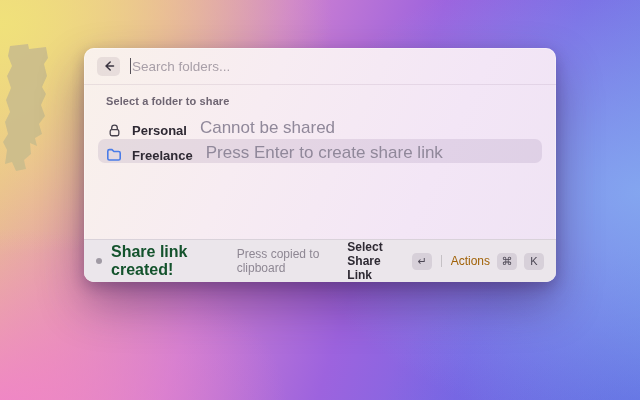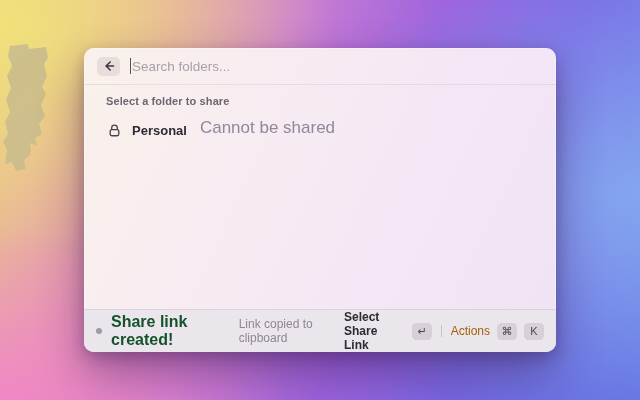--- a/index.html
+++ b/index.html
@@ -9,21 +9,21 @@
     position:relative;
     background:
       radial-gradient(55% 60% at 100% 48%, rgba(136,176,242,0.80) 0%, rgba(136,176,242,0) 100%),
       radial-gradient(45% 45% at 0% 102%, rgba(242,128,204,0.85) 0%, rgba(242,128,204,0) 100%),
       radial-gradient(52% 58% at 0% 6%, rgba(240,226,122,0.97) 0%, rgba(240,226,122,0) 100%),
       radial-gradient(40% 40% at 100% 102%, rgba(92,96,224,0.55) 0%, rgba(92,96,224,0) 100%),
       linear-gradient(108deg, #ecca86 0%, #e49dae 22%, #ce80d1 38%, #9d63de 58%, #7b68e4 76%, #6c84e6 100%);
   }
   .bg-blob { position:absolute; left:2px; top:42px; width:62px; height:130px; opacity:0.9; }
   .window {
-    position:absolute; left:84px; top:48px; width:472px; height:304px;
+    position:absolute; left:84px; top:48px; width:472px; height:234px;
     border-radius:10px; overflow:hidden;
     background:linear-gradient(115deg, #f9f1ea 0%, #f7ecf2 35%, #f3e6f6 70%, #efe3f4 100%);
     box-shadow:0 22px 45px rgba(55,22,75,0.42), 0 5px 14px rgba(55,22,75,0.28),
                inset 0 0 0 1px rgba(255,255,255,0.35);
     display:flex; flex-direction:column;
   }
   .search-bar {
     display:flex; align-items:center; height:37px; flex:0 0 37px;
     padding:0 13px; gap:10px; border-bottom:1px solid rgba(120,90,120,0.12);
   }
@@ -100,26 +100,35 @@
       <span class="row-icon">
         <svg width="15" height="15" viewBox="0 0 16 16">
             <path d="M5 7 V5.2 a3 3 0 0 1 6 0 V7" fill="none" stroke="#46414c" stroke-width="1.4"></path>
             <rect x="3.4" y="7" width="9.2" height="6.6" rx="1.8" fill="none" stroke="#46414c" stroke-width="1.4"></rect>
           </svg>
       </span>
       <span class="row-label">Personal</span>
       <span class="row-subtitle">Cannot be shared</span>
     </div>
 
+    <div class="row selected">
+      <span class="row-icon">
+        <svg width="16" height="16" viewBox="0 0 16 16">
+            <path d="M1.8 4.2 a1.6 1.6 0 0 1 1.6 -1.6 H6 l1.9 1.9 h4.7 a1.6 1.6 0 0 1 1.6 1.6 V11.4 a1.6 1.6 0 0 1 -1.6 1.6 H3.4 a1.6 1.6 0 0 1 -1.6 -1.6 Z" fill="none" stroke="#4a7ce8" stroke-width="1.6" stroke-linejoin="round"></path>
+          </svg>
+      </span>
+      <span class="row-label">Freelance</span>
+      <span class="row-subtitle">Press Enter to create share link</span>
+    </div>
   </div>
 
   <div class="footer">
     <span class="status-dot"></span>
     <span class="toast-title">Share link created!</span>
-    <span class="toast-subtitle">Link copied to clipboard</span>
+    <span class="toast-subtitle">Press copied to clipboard</span>
 
     <div class="footer-right">
       <span class="primary-action-label">Select Share Link</span>
       <span class="key-badge">↵</span>
       <span class="footer-divider"></span>
       <span class="actions-label">Actions</span>
       <span class="key-badge">⌘</span>
       <span class="key-badge">K</span>
     </div>
   </div>

